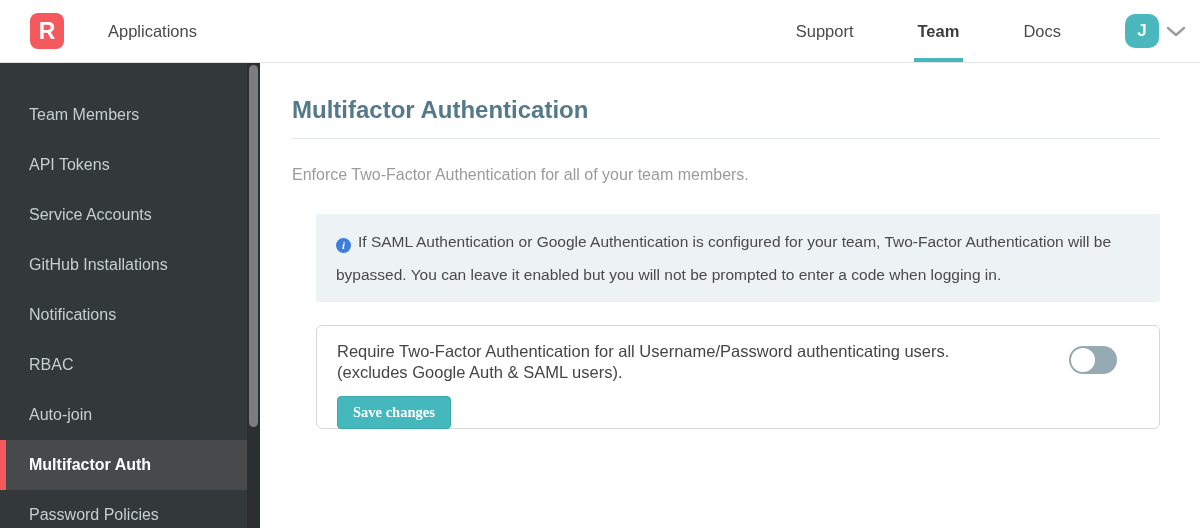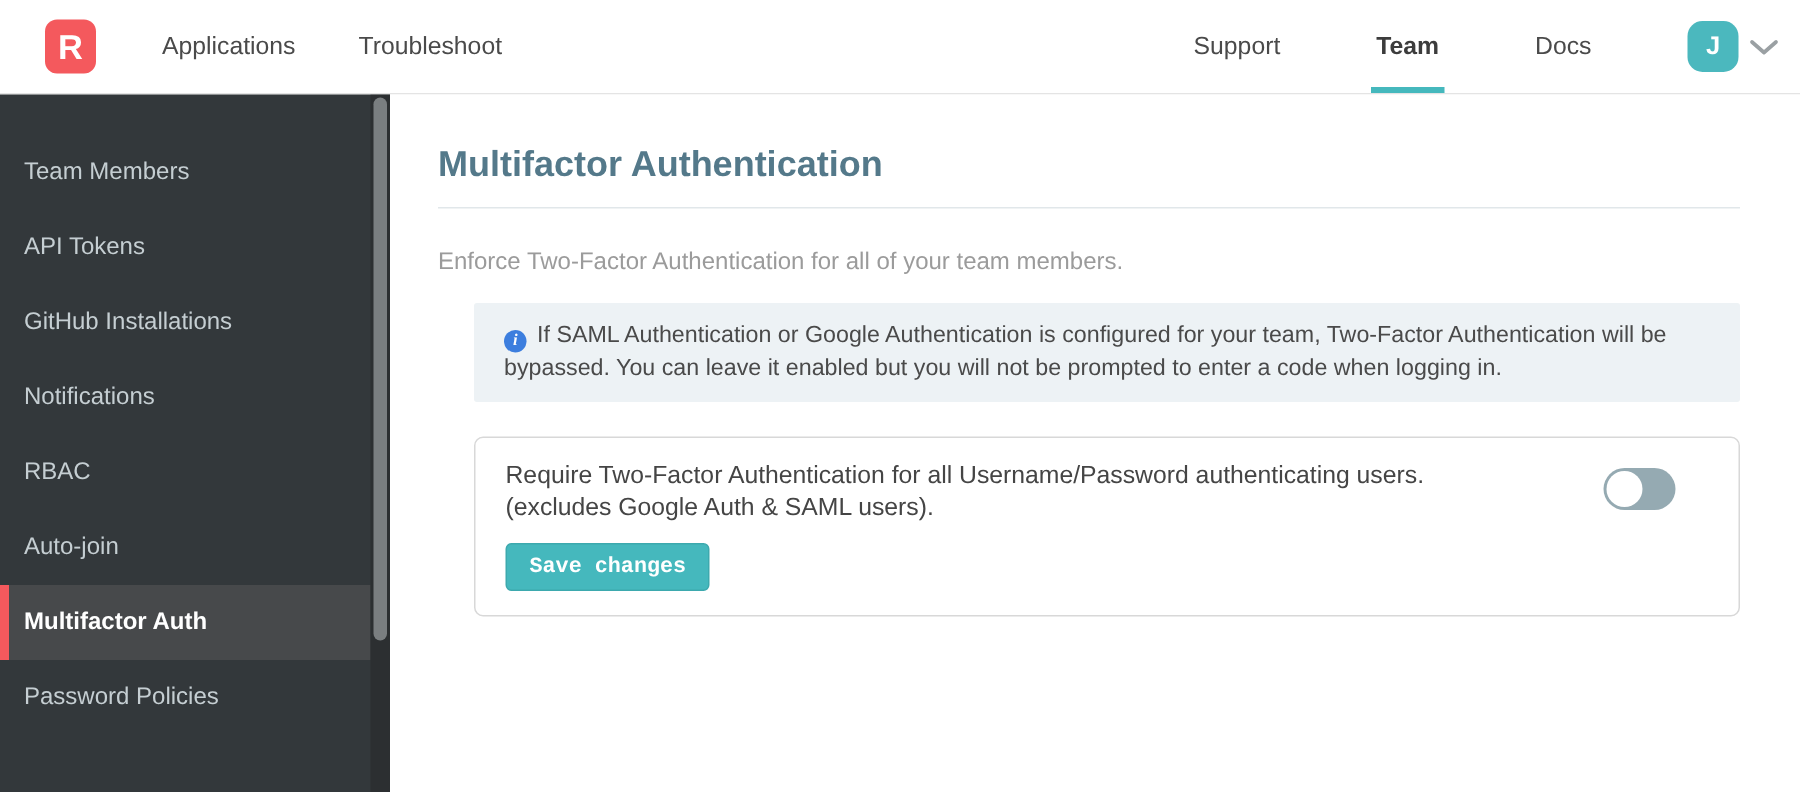--- a/index.html
+++ b/index.html
@@ -54,62 +54,62 @@
   .side-thumb {
     position: absolute; top: 2px; right: 2px; width: 9px; height: 362px;
     border-radius: 5px; background: #7a7e80;
   }
   .side-item {
     height: 50px; display: flex; align-items: center;
     padding-left: 33px; padding-right: 16px;
     font-size: 16px; color: #c5ced2; cursor: pointer;
     border-left: 6px solid transparent; margin-right: 13px;
   }
-  .side-item { padding-left: 10px; }
+  .side-item { padding-left: 23px; }
   .side-item.active {
     background: #47494b; border-left-color: #f4595d;
     color: #ffffff; font-weight: 600;
   }
 
   
   .main {
     position: absolute; top: 63px; left: 260px; right: 0; bottom: 0;
     background: #fff; padding: 33px 40px 0 32px;
   }
   .page-title {
     font-size: 24px; font-weight: bold; color: #54798a; line-height: 28px;
   }
   .title-rule { border: none; border-top: 1px solid #e1e7ea; margin-top: 14px; }
   .page-desc { margin-top: 27px; font-size: 16px; color: #9b9b9b; }
 
   .inner { margin-left: 24px; }
   .alert {
-    margin-top: 18px; background: #edf2f5; border-radius: 2px;
-    padding: 11px 20px; font-size: 15.5px; line-height: 22px; color: #4a4a4a;
+    margin-top: 30px; background: #edf2f5; border-radius: 2px;
+    padding: 11px 20px; font-size: 15.5px; line-height: 33px; color: #4a4a4a;
   }
   .info-icon {
     display: inline-flex; width: 15px; height: 15px; border-radius: 50%;
     background: #3c7ede; color: #fff; font-size: 11px; font-weight: bold;
     font-family: "Liberation Serif", serif; font-style: italic;
     align-items: center; justify-content: center;
     margin-right: 7px; vertical-align: -2px;
   }
 
   .card {
-    position: relative; margin-top: 23px; height: 120px;
+    position: relative; margin-top: 23px; height: 104px;
     border: 1px solid #d8d8d8; border-radius: 6px; background: #fff;
     padding: 15px 20px;
   }
   .card-text { font-size: 16.5px; line-height: 21px; color: #454545; max-width: 700px; }
   .save-btn {
     display: inline-block; margin-top: 13px;
     background: #45b8bd; border: 1px solid #3da9ae; border-radius: 4px;
     color: #fff; font-weight: bold; font-size: 14.5px;
     padding: 7px 15px; cursor: pointer;
-    font-family: Liberation Mono, monospace;
+    font-family: Liberation Serif, serif;
   }
   .toggle {
     position: absolute; top: 20px; right: 42px;
     width: 48px; height: 28px; border-radius: 14px; background: #95aab2;
     cursor: pointer;
   }
   .toggle-knob {
     position: absolute; top: 2px; left: 2px;
     width: 24px; height: 24px; border-radius: 50%; background: #fff;
   }
@@ -117,21 +117,20 @@
 </head>
 <body>
 
 <div class="page">
 
   <header class="topbar">
     <div class="logo">R</div>
 
     <nav class="nav-left">
       <div class="nav-item">Applications</div>
-      <div class="nav-item">Troubleshoot</div>
     </nav>
 
     <nav class="nav-right">
       <div class="nav-item">Support</div>
       <div class="nav-item active">Team</div>
       <div class="nav-item">Docs</div>
 
       <div class="user-wrap">
         <div class="avatar">J</div>
         <span class="chevron">
@@ -139,20 +138,21 @@
             <polyline points="2,2 10,9 18,2" fill="none" stroke="#9aa0a3" stroke-width="2.5" stroke-linecap="round" stroke-linejoin="round"></polyline>
           </svg>
         </span>
       </div>
     </nav>
   </header>
 
   <aside class="sidebar">
     <div class="side-item">Team Members</div>
     <div class="side-item">API Tokens</div>
+    <div class="side-item">Service Accounts</div>
     <div class="side-item">GitHub Installations</div>
     <div class="side-item">Notifications</div>
     <div class="side-item">RBAC</div>
     <div class="side-item">Auto-join</div>
     <div class="side-item active">Multifactor Auth</div>
     <div class="side-item">Password Policies</div>
 
     <div class="side-track">
       <div class="side-thumb"></div>
     </div>

